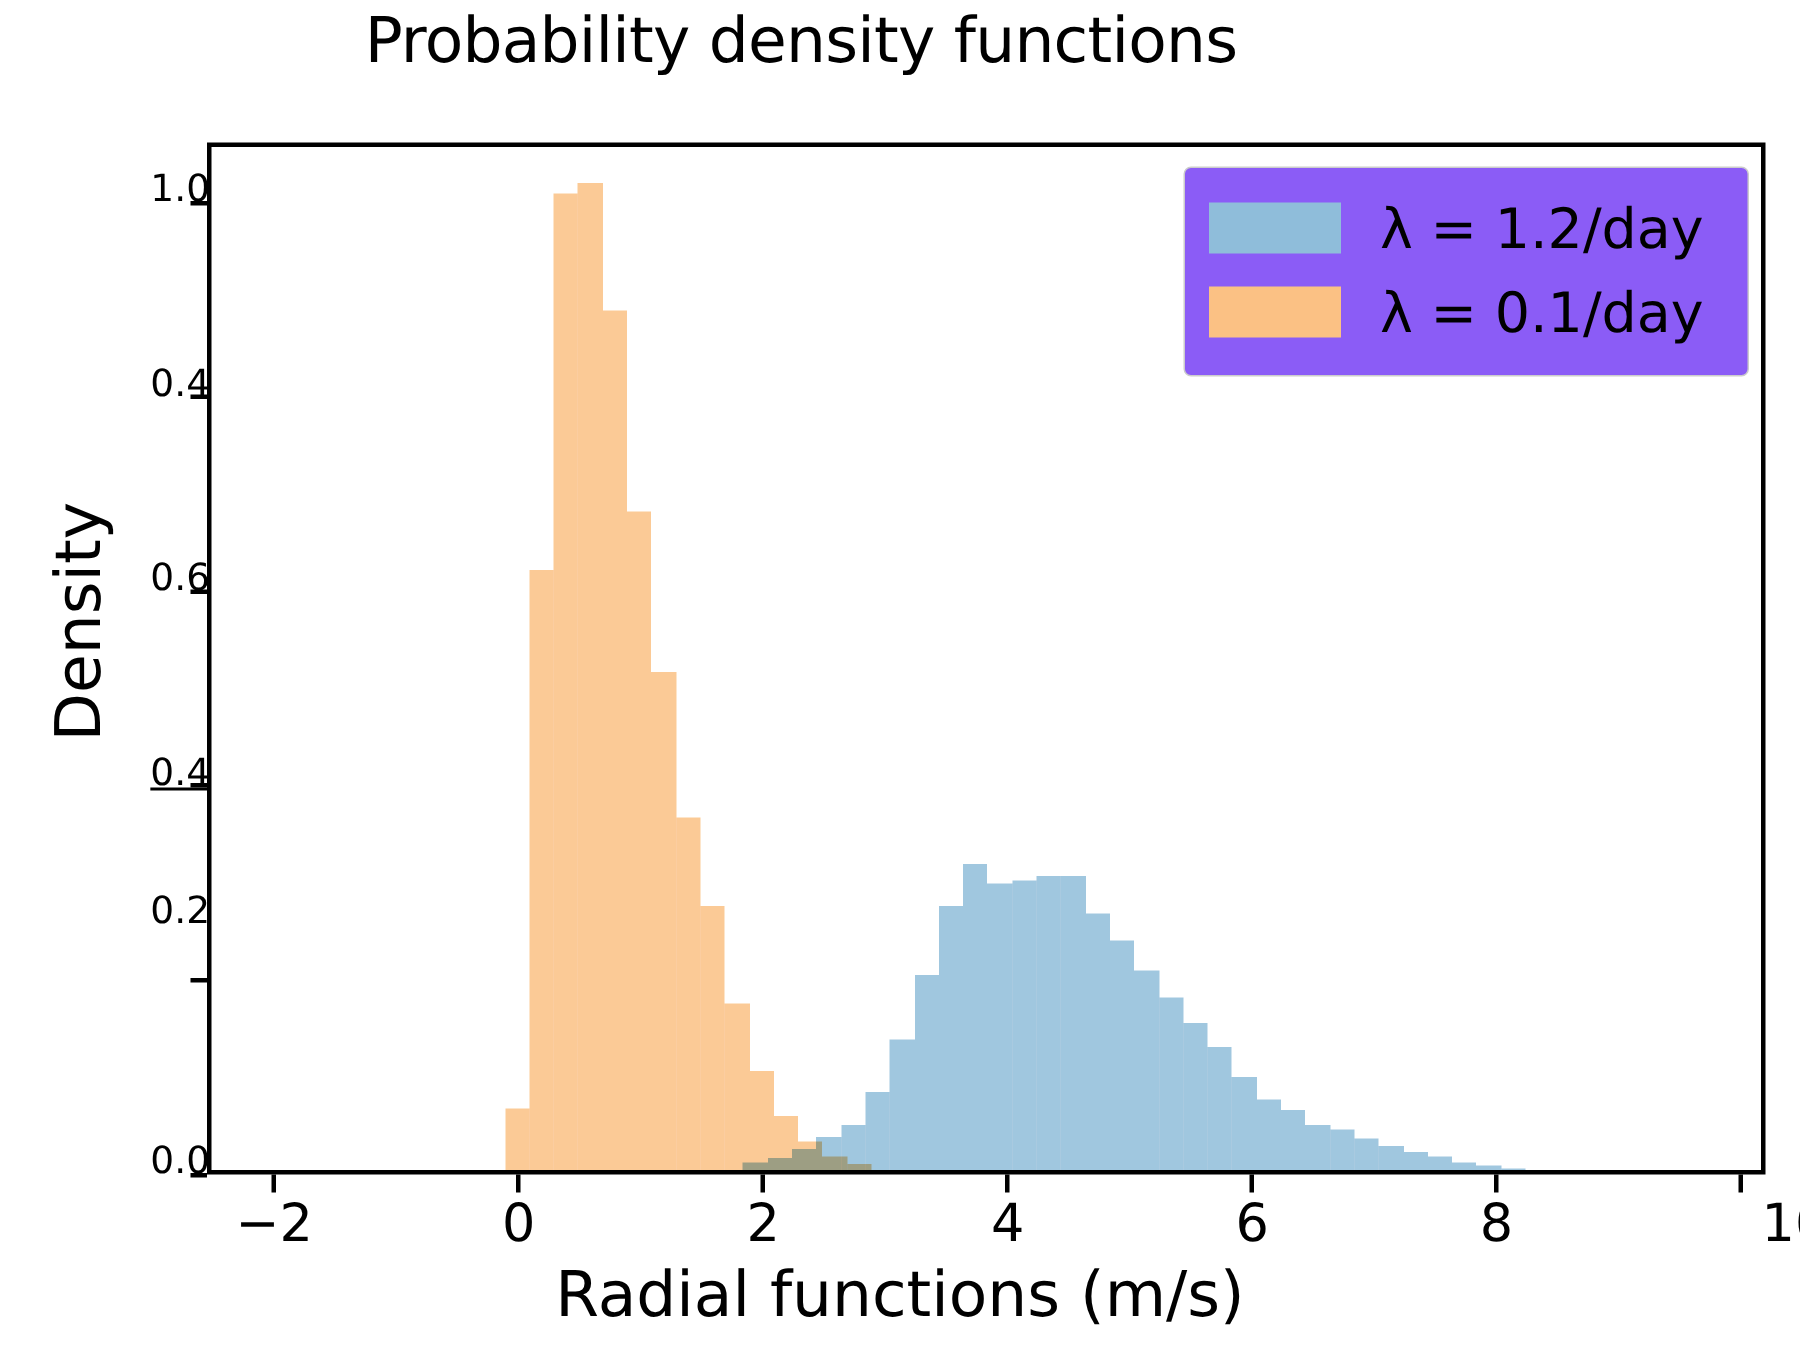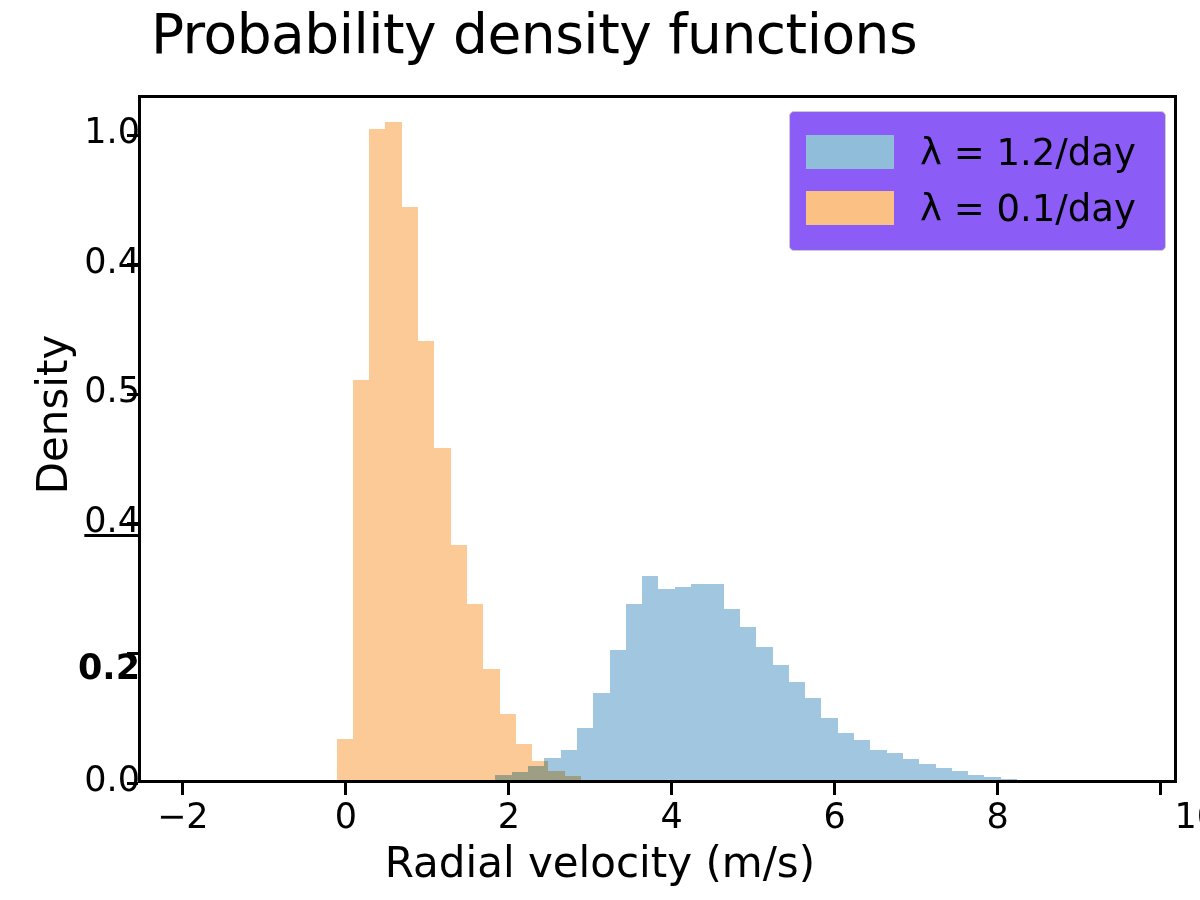--- a/index.html
+++ b/index.html
@@ -18,21 +18,21 @@
     width: 1200px;
     height: 900px;
     background: #ffffff;
   }
   #chart-title {
     position: absolute;
     left: 0;
     top: 2px;
     width: 1068px;
     text-align: center;
-    font-size: 55px;
+    font-size: 42px;
     color: #000000;
     letter-spacing: -0.5px;
     white-space: nowrap;
   }
   
   #plot-area {
     position: absolute;
     left: 138px;
     top: 95px;
     width: 1039px;
@@ -57,21 +57,21 @@
     position: absolute;
     width: 11px;
     height: 3px;
     background: #000000;
     left: 127px;
   }
   .ytick-label {
     position: absolute;
     right: 1060px;
     text-align: right;
-    font-size: 35px;
+    font-size: 25px;
     color: #000000;
     white-space: nowrap;
   }
   .xtick {
     position: absolute;
     width: 3px;
     height: 12px;
     background: #000000;
     top: 783px;
   }
@@ -189,42 +189,42 @@
         <div class="bar" style="left: 810.827px; width: 16.298px; height: 9.06968px; background: rgb(143, 189, 218); opacity: 0.85; mix-blend-mode: multiply;"></div>
         <div class="bar" style="left: 827.125px; width: 16.298px; height: 5.18267px; background: rgb(143, 189, 218); opacity: 0.85; mix-blend-mode: multiply;"></div>
         <div class="bar" style="left: 843.424px; width: 16.298px; height: 2.59134px; background: rgb(143, 189, 218); opacity: 0.85; mix-blend-mode: multiply;"></div>
         <div class="bar" style="left: 859.722px; width: 16.298px; height: 1.29567px; background: rgb(143, 189, 218); opacity: 0.85; mix-blend-mode: multiply;"></div>
       </div>
   </div>
 
   <div id="y-axis"></div>
   <div id="x-axis"></div>
 
-  <div id="xlabel">Radial velocity (m/s)</div>
+  <div id="xlabel">Radial functions (m/s)</div>
   <div id="ylabel">Density</div>
 
   <div id="legend">
     <div class="legend-row">
       <span class="legend-swatch" style="background: rgb(143, 189, 218);"></span>
       <span class="legend-text">λ = 1.2/day</span>
     </div>
     <div class="legend-row">
       <span class="legend-swatch" style="background: rgb(251, 193, 132);"></span>
       <span class="legend-text">λ = 0.1/day</span>
     </div>
   </div>
 
 <div class="ytick" style="top: 781.5px;"></div>
     <div class="ytick-label" style="top: 759px;">0.0</div>
     <div class="ytick" style="top: 651.933px;"></div>
-    <div class="ytick-label" style="top: 647px; font-weight: bold;">0.2</div>
+    <div class="ytick-label" style="top: 592px;">0.2</div>
     <div class="ytick" style="top: 522.366px;"></div>
     <div class="ytick-label" style="top: 499.866px; text-decoration: underline;">0.4</div>
     <div class="ytick" style="top: 392.799px;"></div>
-    <div class="ytick-label" style="top: 370.299px;">0.5</div>
+    <div class="ytick-label" style="top: 370.299px;">0.6</div>
     <div class="ytick" style="top: 263.233px;"></div>
     <div class="ytick-label" style="top: 240.733px;">0.4</div>
     <div class="ytick" style="top: 133.666px;"></div>
     <div class="ytick-label" style="top: 111.166px;">1.0</div>
     <div class="xtick" style="left: 181.32px;"></div>
     <div class="xtick-label" style="left: 182.82px;">−2</div>
     <div class="xtick" style="left: 344.3px;"></div>
     <div class="xtick-label" style="left: 345.8px;">0</div>
     <div class="xtick" style="left: 507.28px;"></div>
     <div class="xtick-label" style="left: 508.78px;">2</div>

